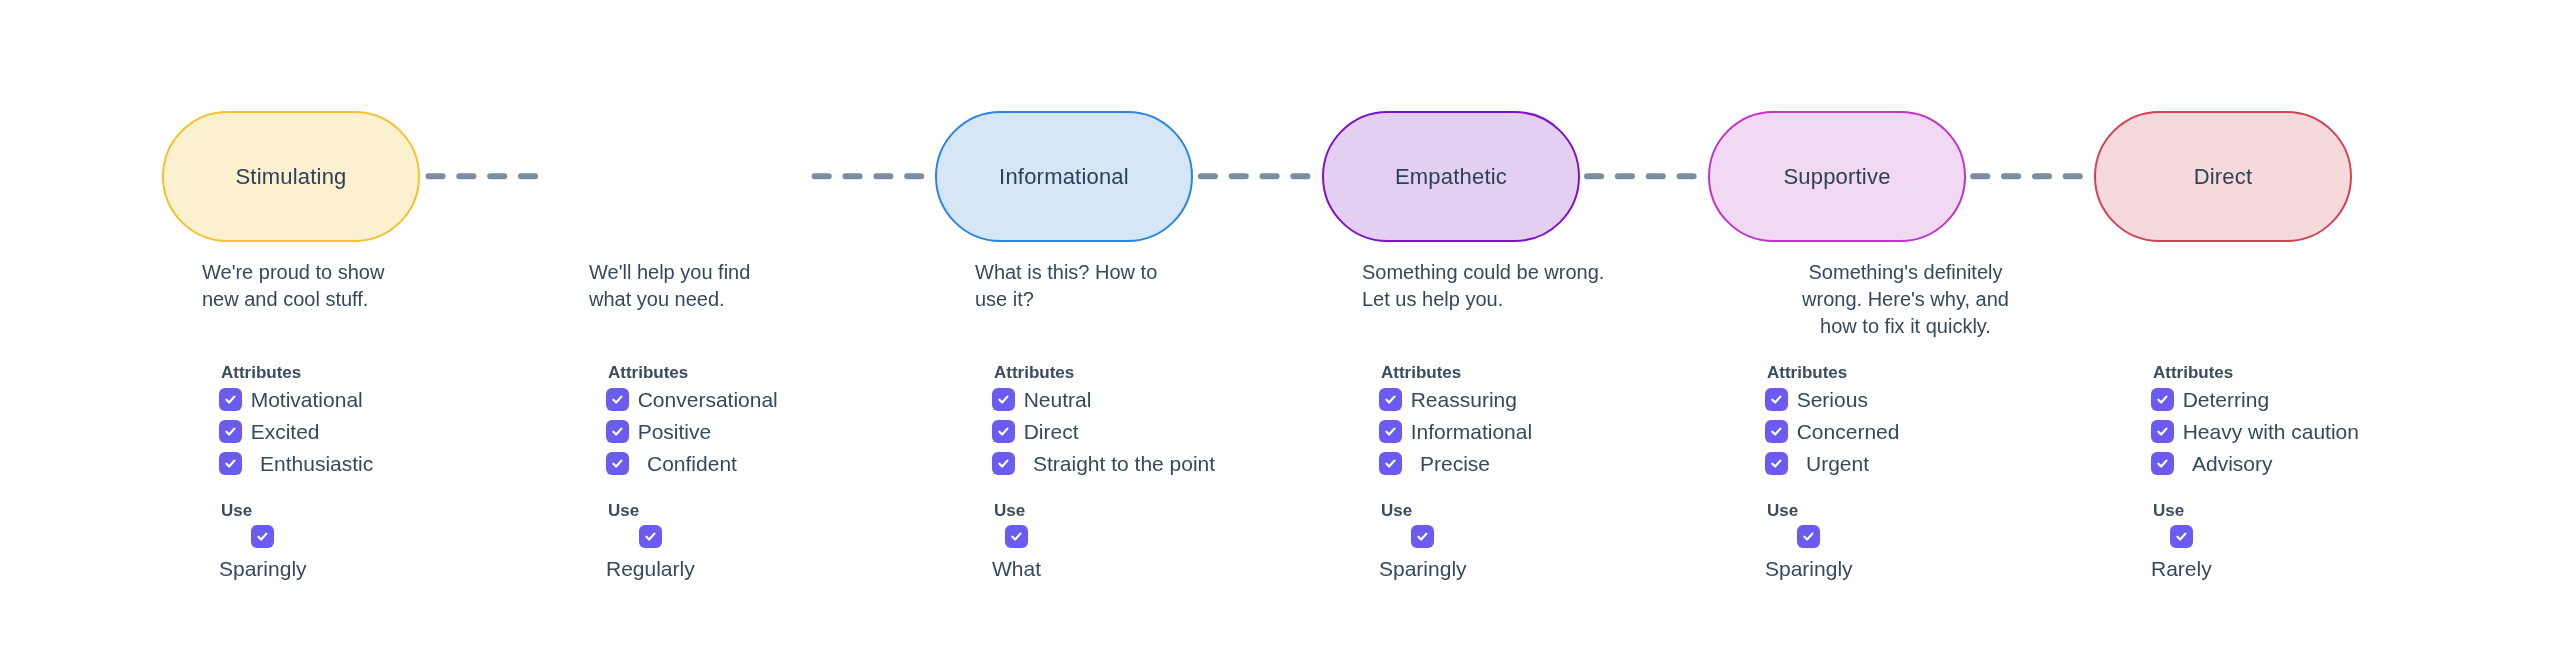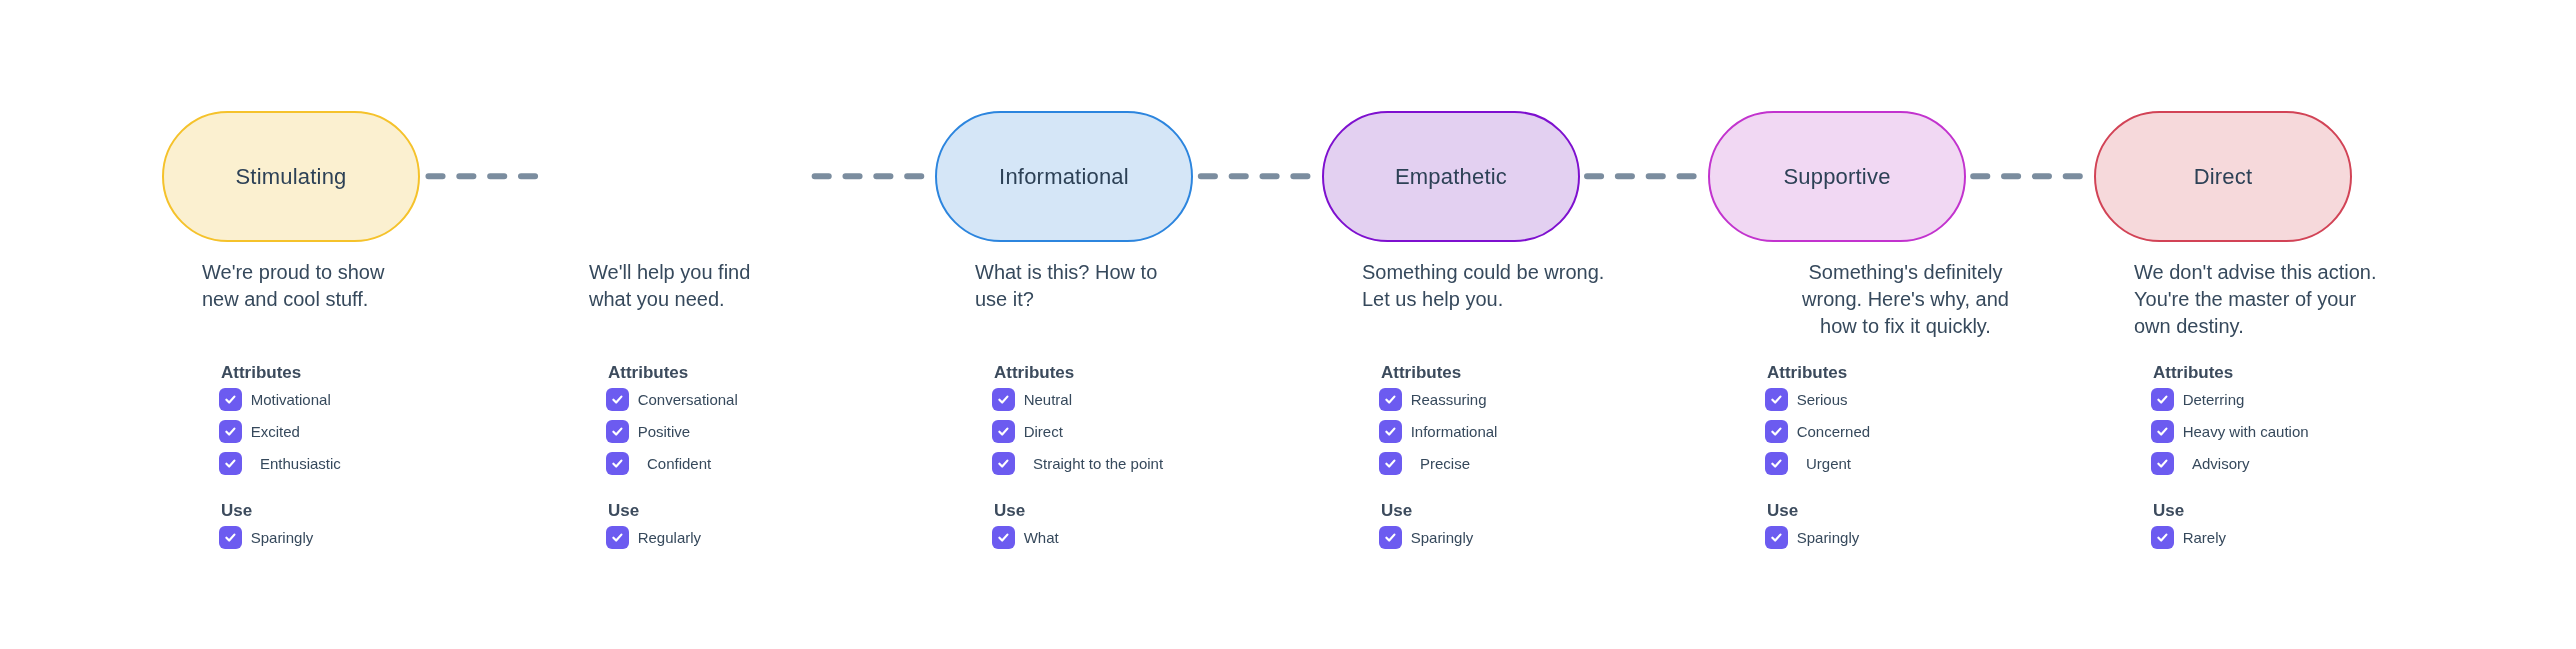--- a/index.html
+++ b/index.html
@@ -82,34 +82,34 @@
     left: 57px;
     height: 24px;
     display: flex;
     align-items: center;
     gap: 8.7px;
     cursor: pointer;
   }
   .row-a0 { top: 387px; }
   .row-a1 { top: 419px; }
   .row-a2 { top: 451px; gap: 18px; }
-  .row-u0 { top: 525px; }
+  .row-u0 { top: 525px; flex-direction: column; }
   .cb {
     flex: 0 0 23px;
     width: 23px;
     height: 23px;
     border-radius: 6px;
     background: var(--checkbox, #6C5BF0);
     display: flex;
     align-items: center;
     justify-content: center;
   }
   .cb svg { width: 14.8px; height: 14.8px; display: block; }
   .cb-label {
-    font-size: 15px;
+    font-size: 21px;
     line-height: 23px;
     color: var(--text, #36495C);
     white-space: nowrap;
   }
 </style>
 </head>
 <body style="background: rgb(255, 255, 255);">
 
 <div class="diagram">
 
@@ -326,23 +326,20 @@
           </svg>
         </span>
       <span class="cb-label">Sparingly</span>
     </label>
   </section>
 
   <section class="tone-col" style="left: 2094px; --pill-border: #D24356; --pill-bg: #F6D9DB;">
     <div class="pill">
       <span class="pill-label">Direct</span>
     </div>
-    <p class="desc">We don't advise this action.
-You're the master of your
-own destiny.</p>
     <h3 class="sec-h attrs-h">Attributes</h3>
     <label class="check-row row-a0">
       <span class="cb">
           <svg viewBox="0 0 24 24">
             <path d="M5.5 12.5 L10 17 L18.5 7.5" stroke="#ffffff" stroke-width="3.6" fill="none" stroke-linecap="round" stroke-linejoin="round"></path>
           </svg>
         </span>
       <span class="cb-label">Deterring</span>
     </label>
     <label class="check-row row-a1">

